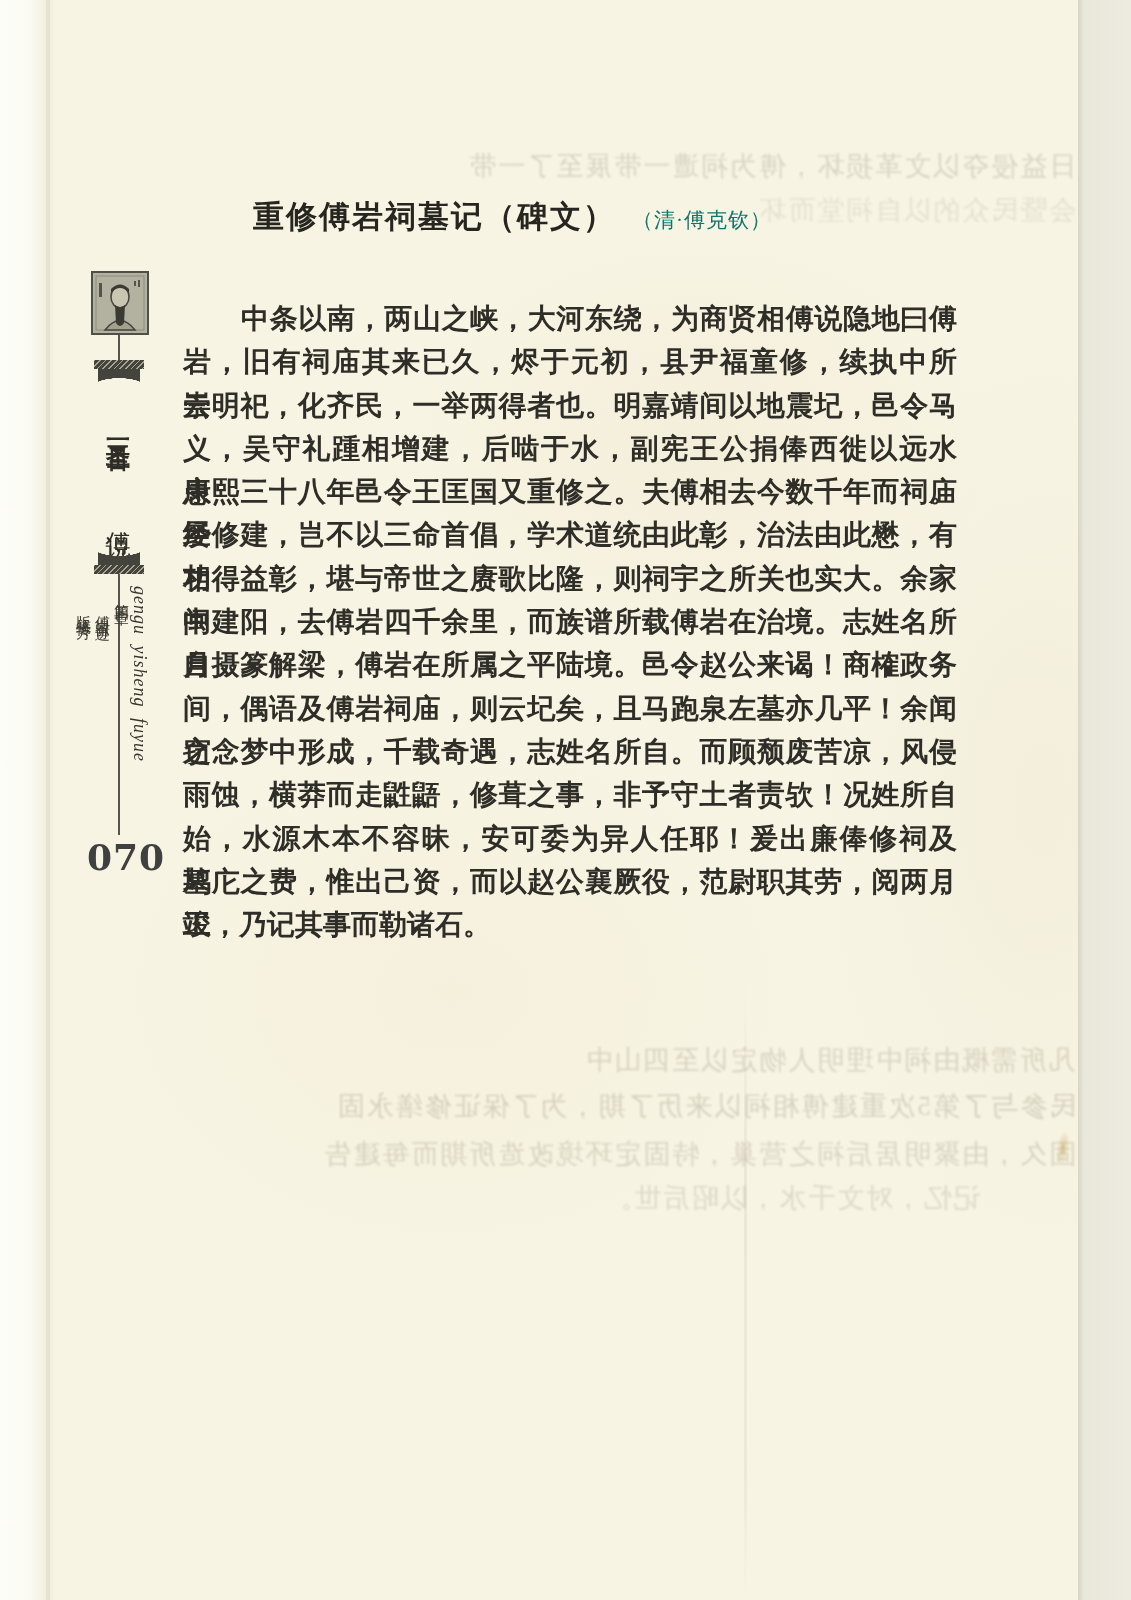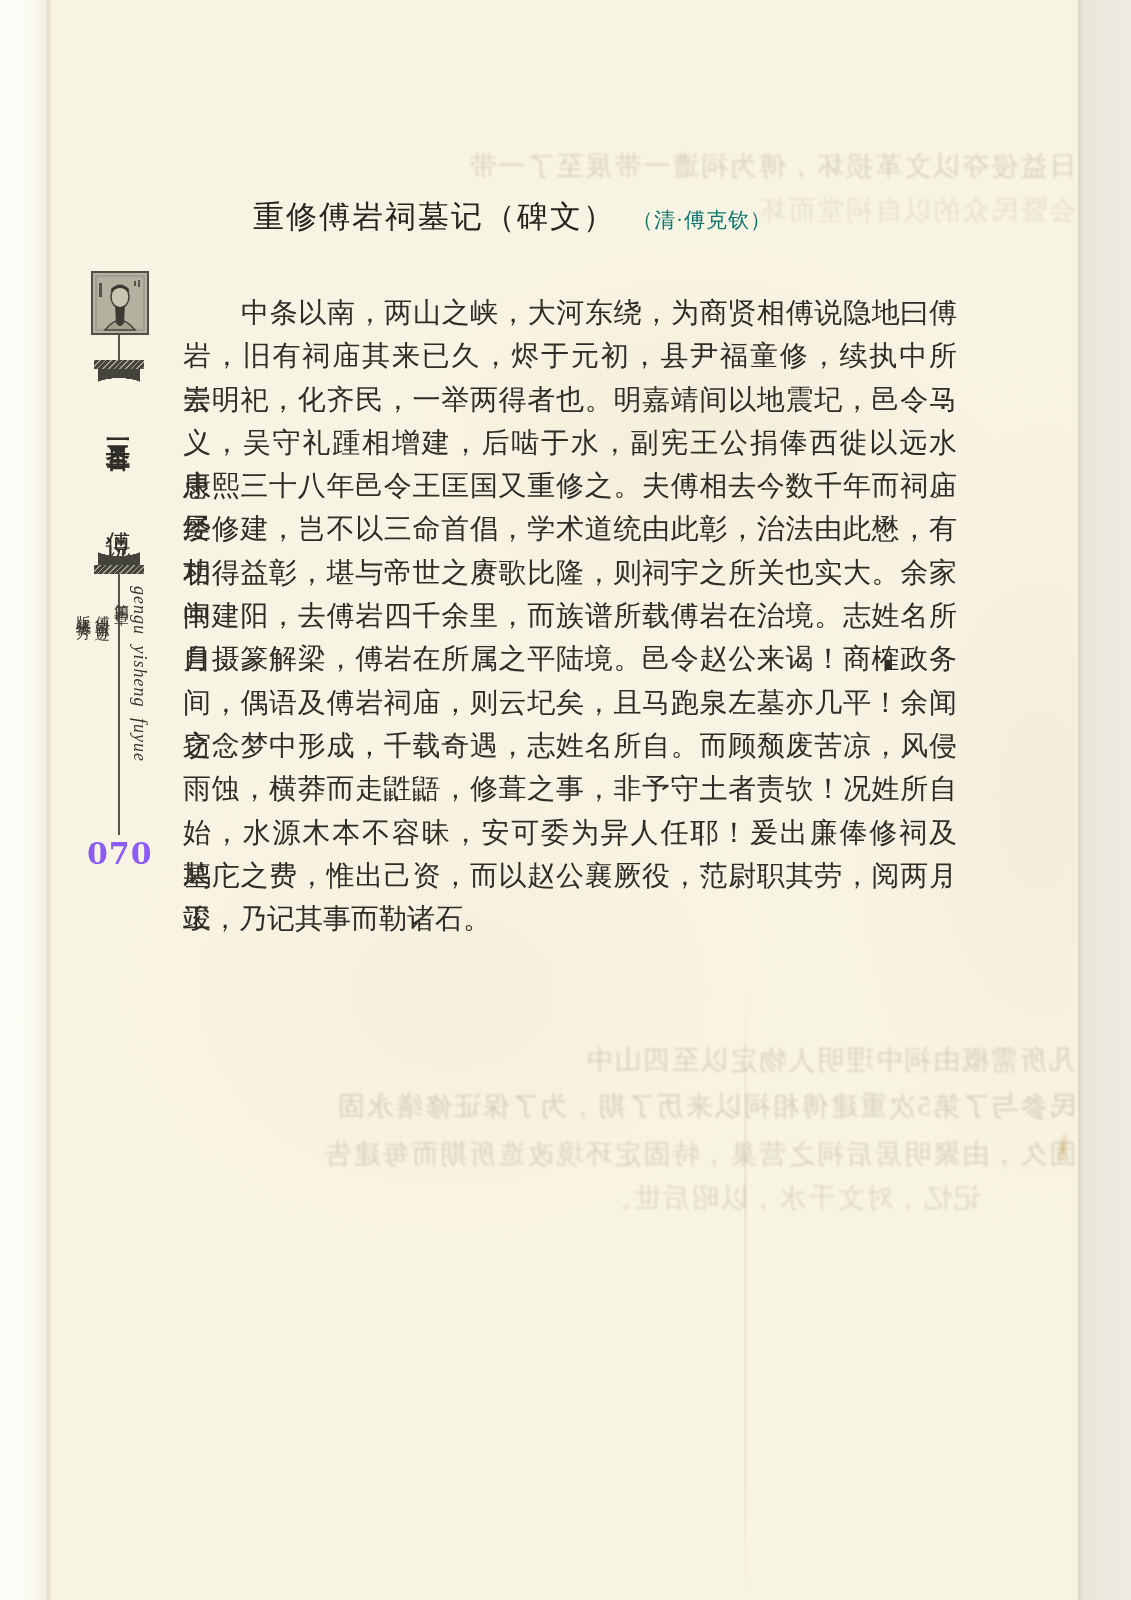--- a/index.html
+++ b/index.html
@@ -44,31 +44,32 @@
     transform: rotate(8deg);
   }
 
   
   .title-row {
     position:absolute; left:253px; top:196px; width:720px;
     display:flex; align-items: baseline; white-space:nowrap;
     color:#26251f;
   }
   .doc-title {
-    font-size:31px; font-weight:400; letter-spacing:2px;
+    font-size:31px; font-weight:700; letter-spacing:2px;
     font-family:"Liberation Sans", sans-serif;
   }
   .doc-attrib {
     margin-left:16px; font-size:21px; font-weight:400; color:#0f766e;
     letter-spacing:1px;
   }
 
   .body-text {
-    position:absolute; left:183px; top:291px; width:774px;
+    position:absolute; left:183px; top:297px; width:774px;
     color:#2e2d27;
+    font-weight:bold;
   }
   .body-line {
     font-size:28px; line-height:43.3px; height:43.3px;
     text-align: justify; text-align-last: justify;
     text-justify: inter-character;
     white-space: normal; overflow:visible;
   }
   .body-line:first-child { text-indent:58px; }
   .body-line:last-child  { text-align-last:left; }
 
@@ -134,21 +135,21 @@
   .pinyin-col {
     position:absolute; left:124px; top:586px; height:210px; width:26px;
     writing-mode: vertical-rl; text-orientation: mixed;
     font-style: italic; font-size:18px; letter-spacing:1px; word-spacing:5px;
     color:#34332c; white-space:nowrap;
   }
 
   .page-number {
     position:absolute; left:87px; top:836px; width:62px;
     text-align:center; font-family:"DejaVu Serif", serif;
-    font-weight:bold; font-size:30px; color:#8b5cf6; letter-spacing:1px;
+    font-weight:bold; font-size:36px; color:#404040; letter-spacing:1px;
   }
 </style>
 </head>
 <body>
 
 <div class="scan">
 
   <div class="paper-mottle"></div>
 
   <div class="bleed bt-1">日益侵夺以文革损坏，傅为祠遭一带展至了一带</div>

